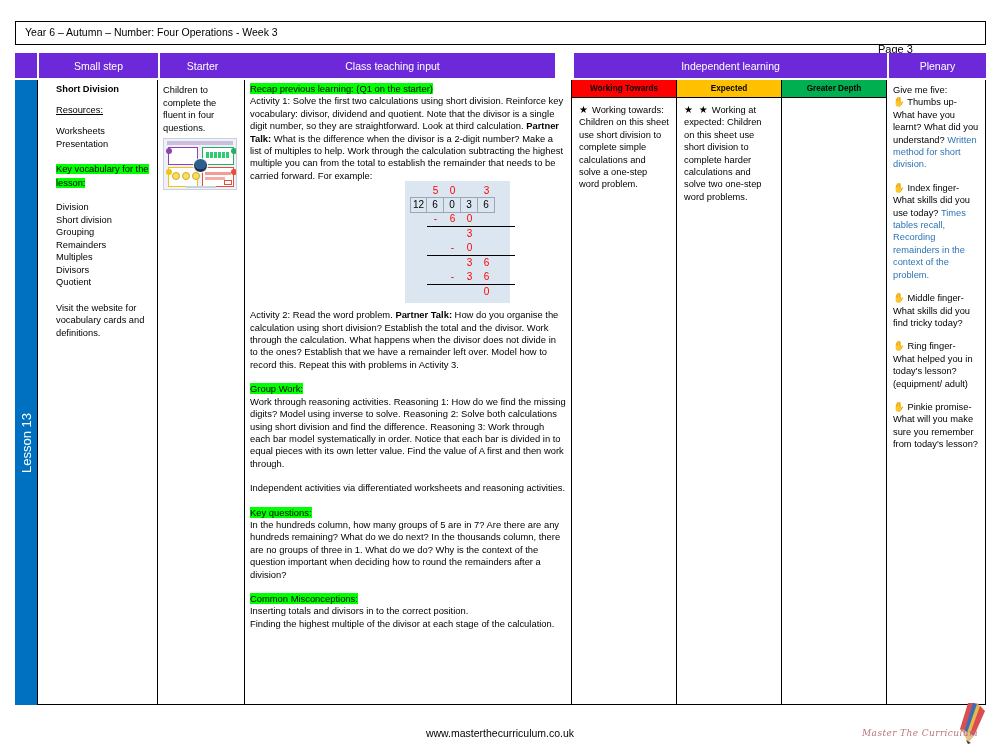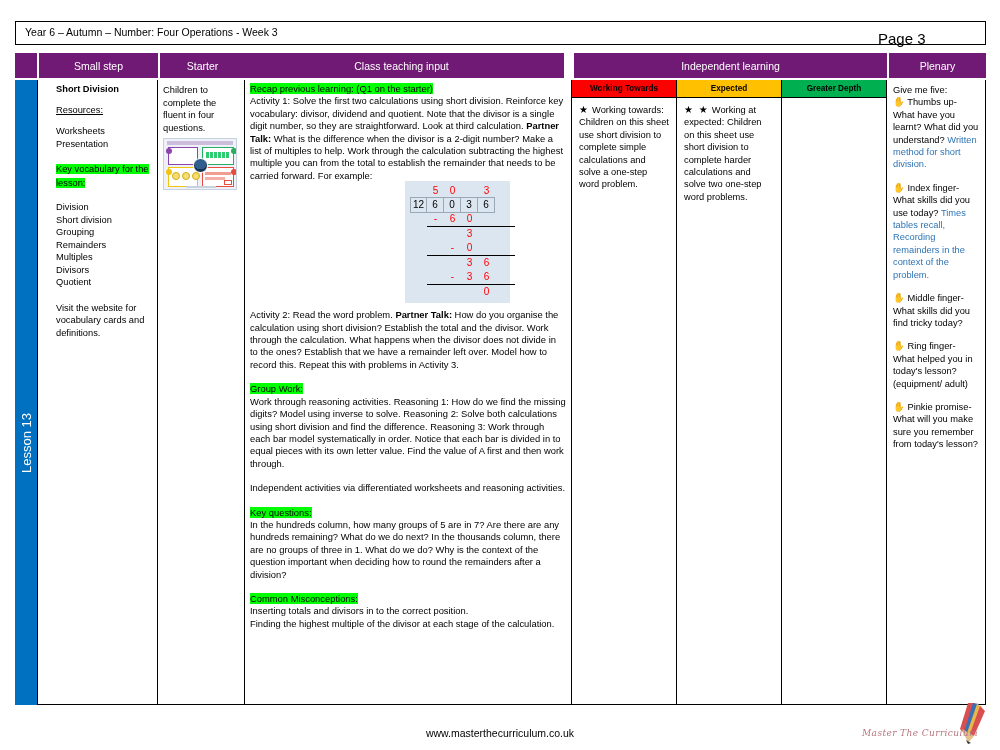--- a/index.html
+++ b/index.html
@@ -30,37 +30,37 @@
   }
   .tb-title {
     position: absolute; left: 9px; top: 4px;
     font-size: 10.5px; color: #000; white-space: nowrap;
   }
   .tb-week {
     position: absolute; left: 325px; top: 4px;
     font-size: 10.5px; color: #000; white-space: nowrap;
   }
   .tb-page {
-    position: absolute; left: 862px; top: 8px;
-    font-size: 15px; color: #000; white-space: nowrap;
+    position: absolute; left: 862px; top: 21px;
+    font-size: 11px; color: #000; white-space: nowrap;
   }
 
   
   .hdr {
     position: absolute; top: 53px; height: 25px;
-    background: #701a75;
+    background: #6d28d9;
     color: #fff;
     font-size: 10.5px;
     display: flex; align-items: center; justify-content: center;
     text-align: center;
   }
   .hdr-spacer { left: 15px;  width: 22px; }
   .hdr-small  { left: 39px;  width: 119px; }
   .hdr-start  { left: 160px; width: 85px; }
-  .hdr-class  { left: 239px; width: 325px; }
+  .hdr-class  { left: 230px; width: 325px; }
   .hdr-indep  { left: 574px; width: 313px; }
   .hdr-plen   { left: 889px; width: 97px; }
 
   
   .body-row {
     position: absolute;
     left: 15px; top: 80px;
     width: 971px; height: 625px;
     display: flex;
   }

